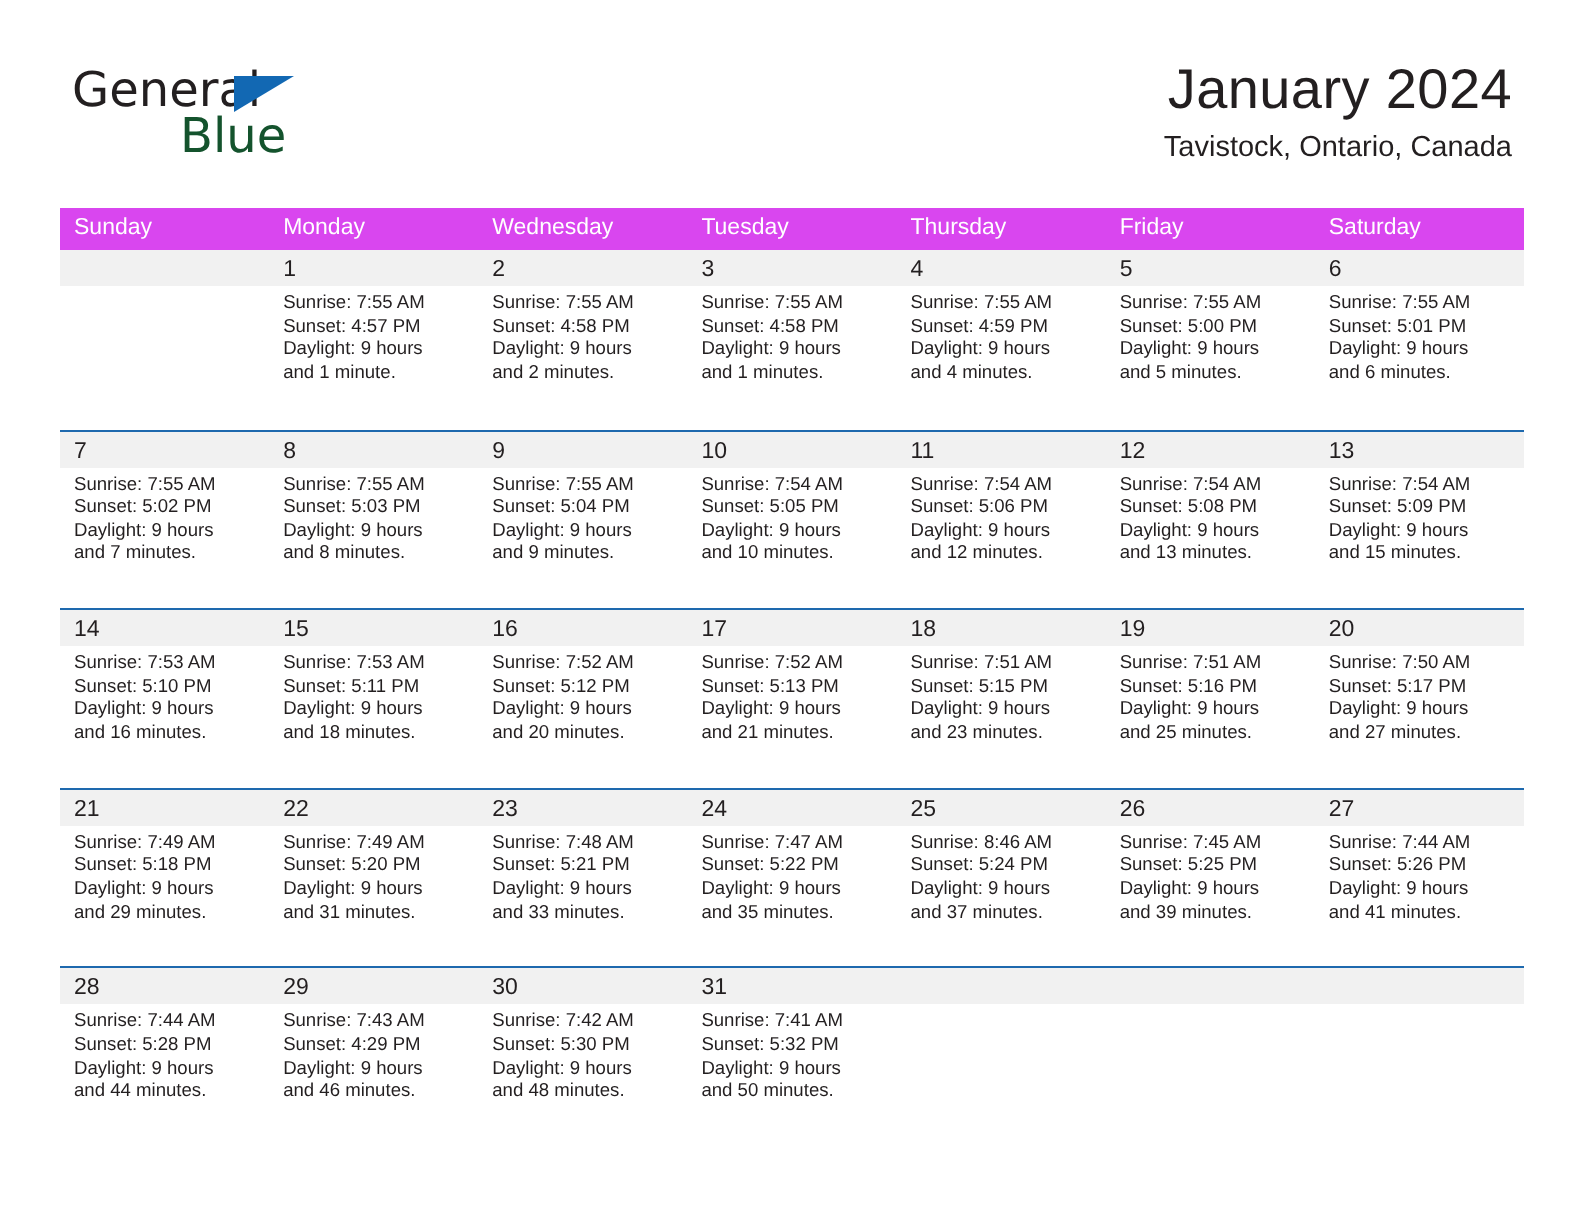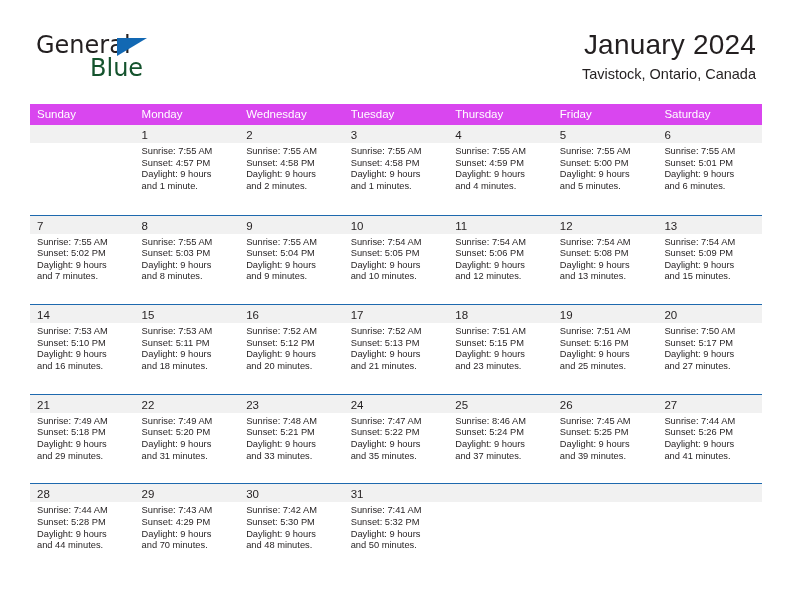--- a/index.html
+++ b/index.html
@@ -450,21 +450,21 @@
               <div>Daylight: 9 hours</div>
               <div>and 44 minutes.</div>
             </div>
           </div>
           <div class="day-cell">
             <div class="day-num-band"><span class="day-num">29</span></div>
             <div class="day-info">
               <div>Sunrise: 7:43 AM</div>
               <div>Sunset: 4:29 PM</div>
               <div>Daylight: 9 hours</div>
-              <div>and 70 minutes.</div>
+              <div>and 46 minutes.</div>
             </div>
           </div>
           <div class="day-cell">
             <div class="day-num-band"><span class="day-num">30</span></div>
             <div class="day-info">
               <div>Sunrise: 7:42 AM</div>
               <div>Sunset: 5:30 PM</div>
               <div>Daylight: 9 hours</div>
               <div>and 48 minutes.</div>
             </div>

